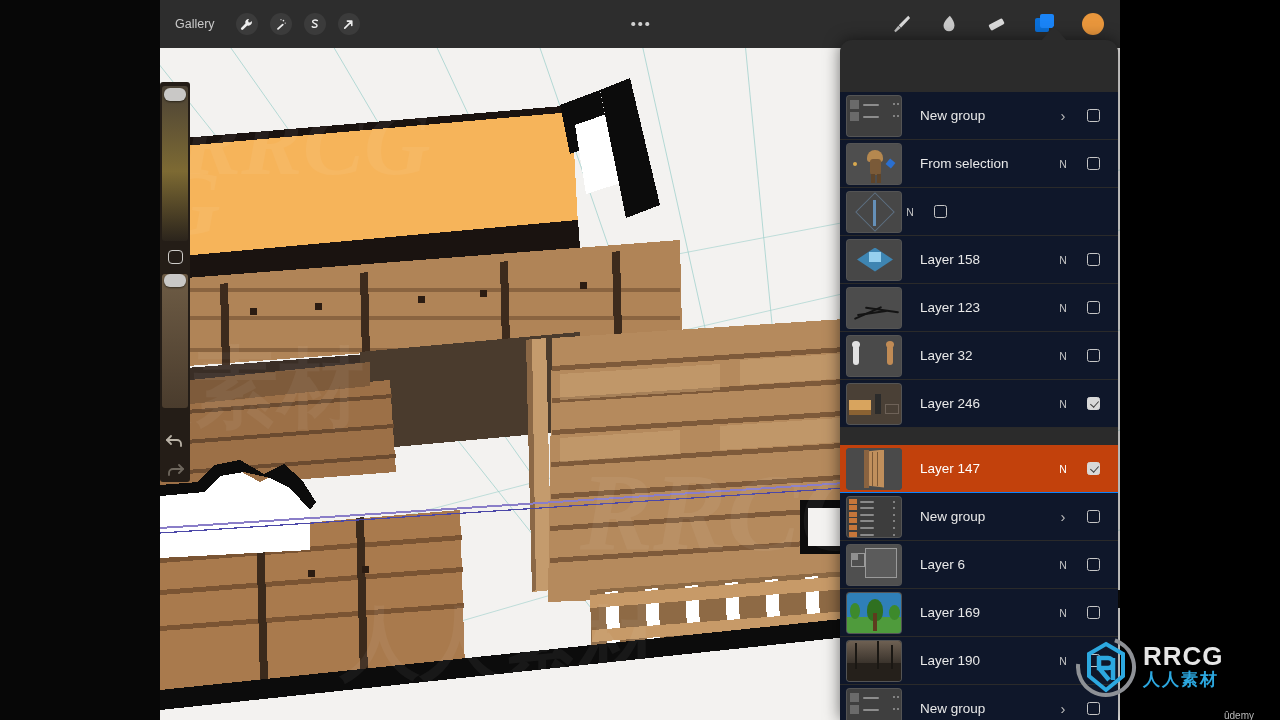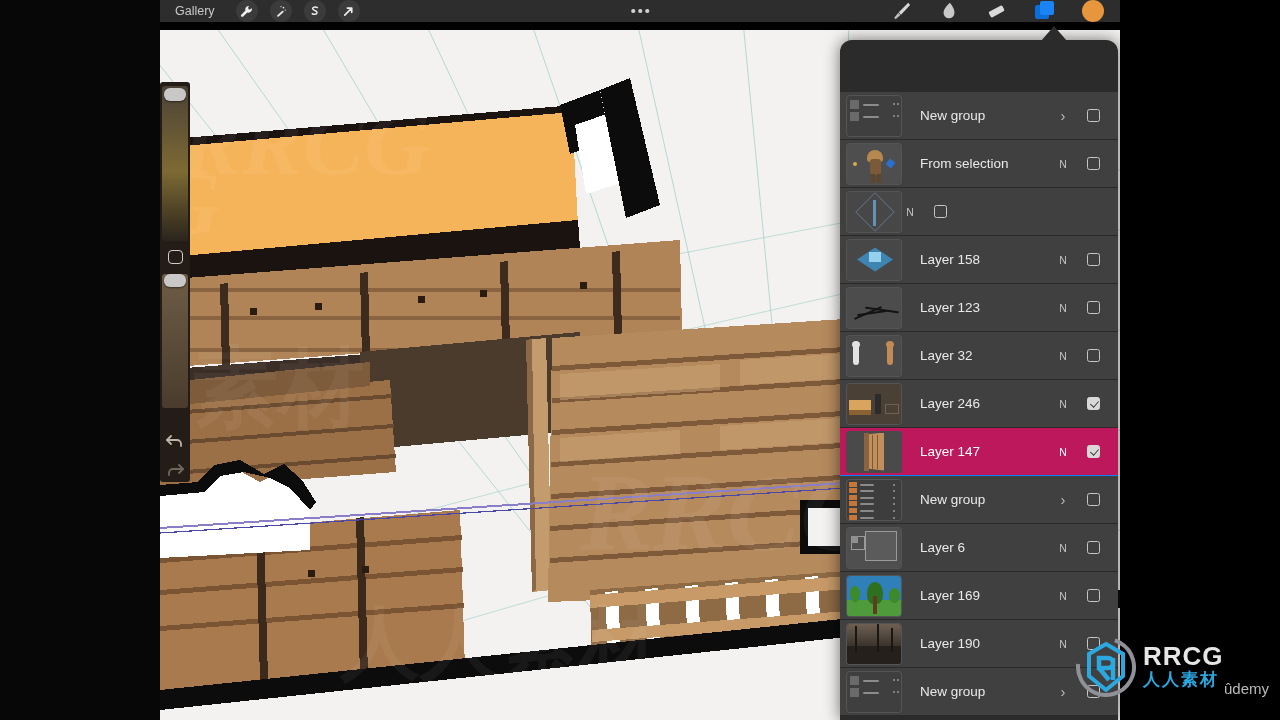--- a/index.html
+++ b/index.html
@@ -18,21 +18,21 @@
     color: #8d8d8d; letter-spacing: 1px; opacity: .85;
   }
   .wm-ghost {
     color: rgba(255,255,255,0.055); font-weight: bold; font-style: italic;
     font-family: "Liberation Serif", serif; white-space: nowrap;
   }
   .wm-cn { color: rgba(255,255,255,0.05); font-weight: bold; white-space: nowrap; }
 
   
   .topbar {
-    position: absolute; left: 160px; top: 0; width: 960px; height: 22px;
+    position: absolute; left: 160px; top: 0; width: 960px; height: 48px;
     background: #2d2d2d; display: flex; align-items: center; z-index: 40;
   }
   .gallery {
     margin-left: 8px; color: #c9c9c9; font-size: 12.5px; padding: 3px 7px;
     border-radius: 4px;
   }
   .tb-icons { display: flex; align-items: center; gap: 12px; margin-left: 14px; }
   .tb-ic {
     width: 22px; height: 22px; border-radius: 50%; background: #3b3b3b;
     display: flex; align-items: center; justify-content: center;
@@ -103,23 +103,23 @@
   .lp-header {
     height: 52px; display: flex; align-items: center; justify-content: space-between;
     padding: 0 20px 0 18px; background: #2b2b2b;
   }
   .lp-title { color: #f0f0f0; font-size: 21px; font-weight: bold; letter-spacing: .2px; }
   .lp-plus { color: #dcdcdc; font-size: 26px; font-weight: 300; line-height: 1; }
   .lp-list { position: absolute; top: 52px; left: 0; right: 0; bottom: 0; overflow: hidden; }
 
   .layer-row {
     position: relative; height: 48px; display: flex; align-items: center;
-    background: #404040; border-bottom: 1px solid #2a2a2a;
-  }
-  .layer-row.selected { background: #be185d; border-bottom-color: #0a84ff; }
+    background: #0f172a; border-bottom: 1px solid #2a2a2a;
+  }
+  .layer-row.selected { background: #c2410c; border-bottom-color: #0a84ff; margin-top: 17px; }
   .thumb {
     width: 56px; height: 42px; margin-left: 6px; border-radius: 4px;
     background: #4a4a4a; position: relative; overflow: hidden; flex: none;
     border: 1px solid rgba(255,255,255,0.06);
   }
   .layer-row.selected .thumb { border: none; }
   .lr-name {
     margin-left: 18px; color: #e9e9e9; font-size: 13.5px; flex: 1;
     line-height: 1.15;
   }
@@ -153,21 +153,21 @@
     position: absolute; left: 0; top: 0; width: 160px; height: 720px;
     background: #070707; z-index: 20;
   }
 
   
   .logo-wrap { position: absolute; left: 1075px; top: 636px; z-index: 60; display: flex; align-items: center; }
   .logo-mark { width: 62px; height: 62px; position: relative; }
   .logo-text { margin-left: 6px; }
   .logo-rrcg { font-size: 26px; font-weight: bold; color: #e6e6e6; letter-spacing: 1px; line-height: 1; }
   .logo-cn { font-size: 17px; font-weight: bold; color: #2ca8e0; letter-spacing: 2px; line-height: 1.25; }
-  .udemy { position: absolute; left: 1224px; top: 680px; color: #b9b9b9; font-size: 15px; z-index: 60; }
+  .udemy { position: absolute; left: 1224px; top: 710px; color: #b9b9b9; font-size: 10px; z-index: 60; }
 </style>
 </head>
 <body>
 
 <div id="app">
 
   <div class="left-band"></div>
   <div class="right-band"></div>
 
   <div class="canvas-wrap">

